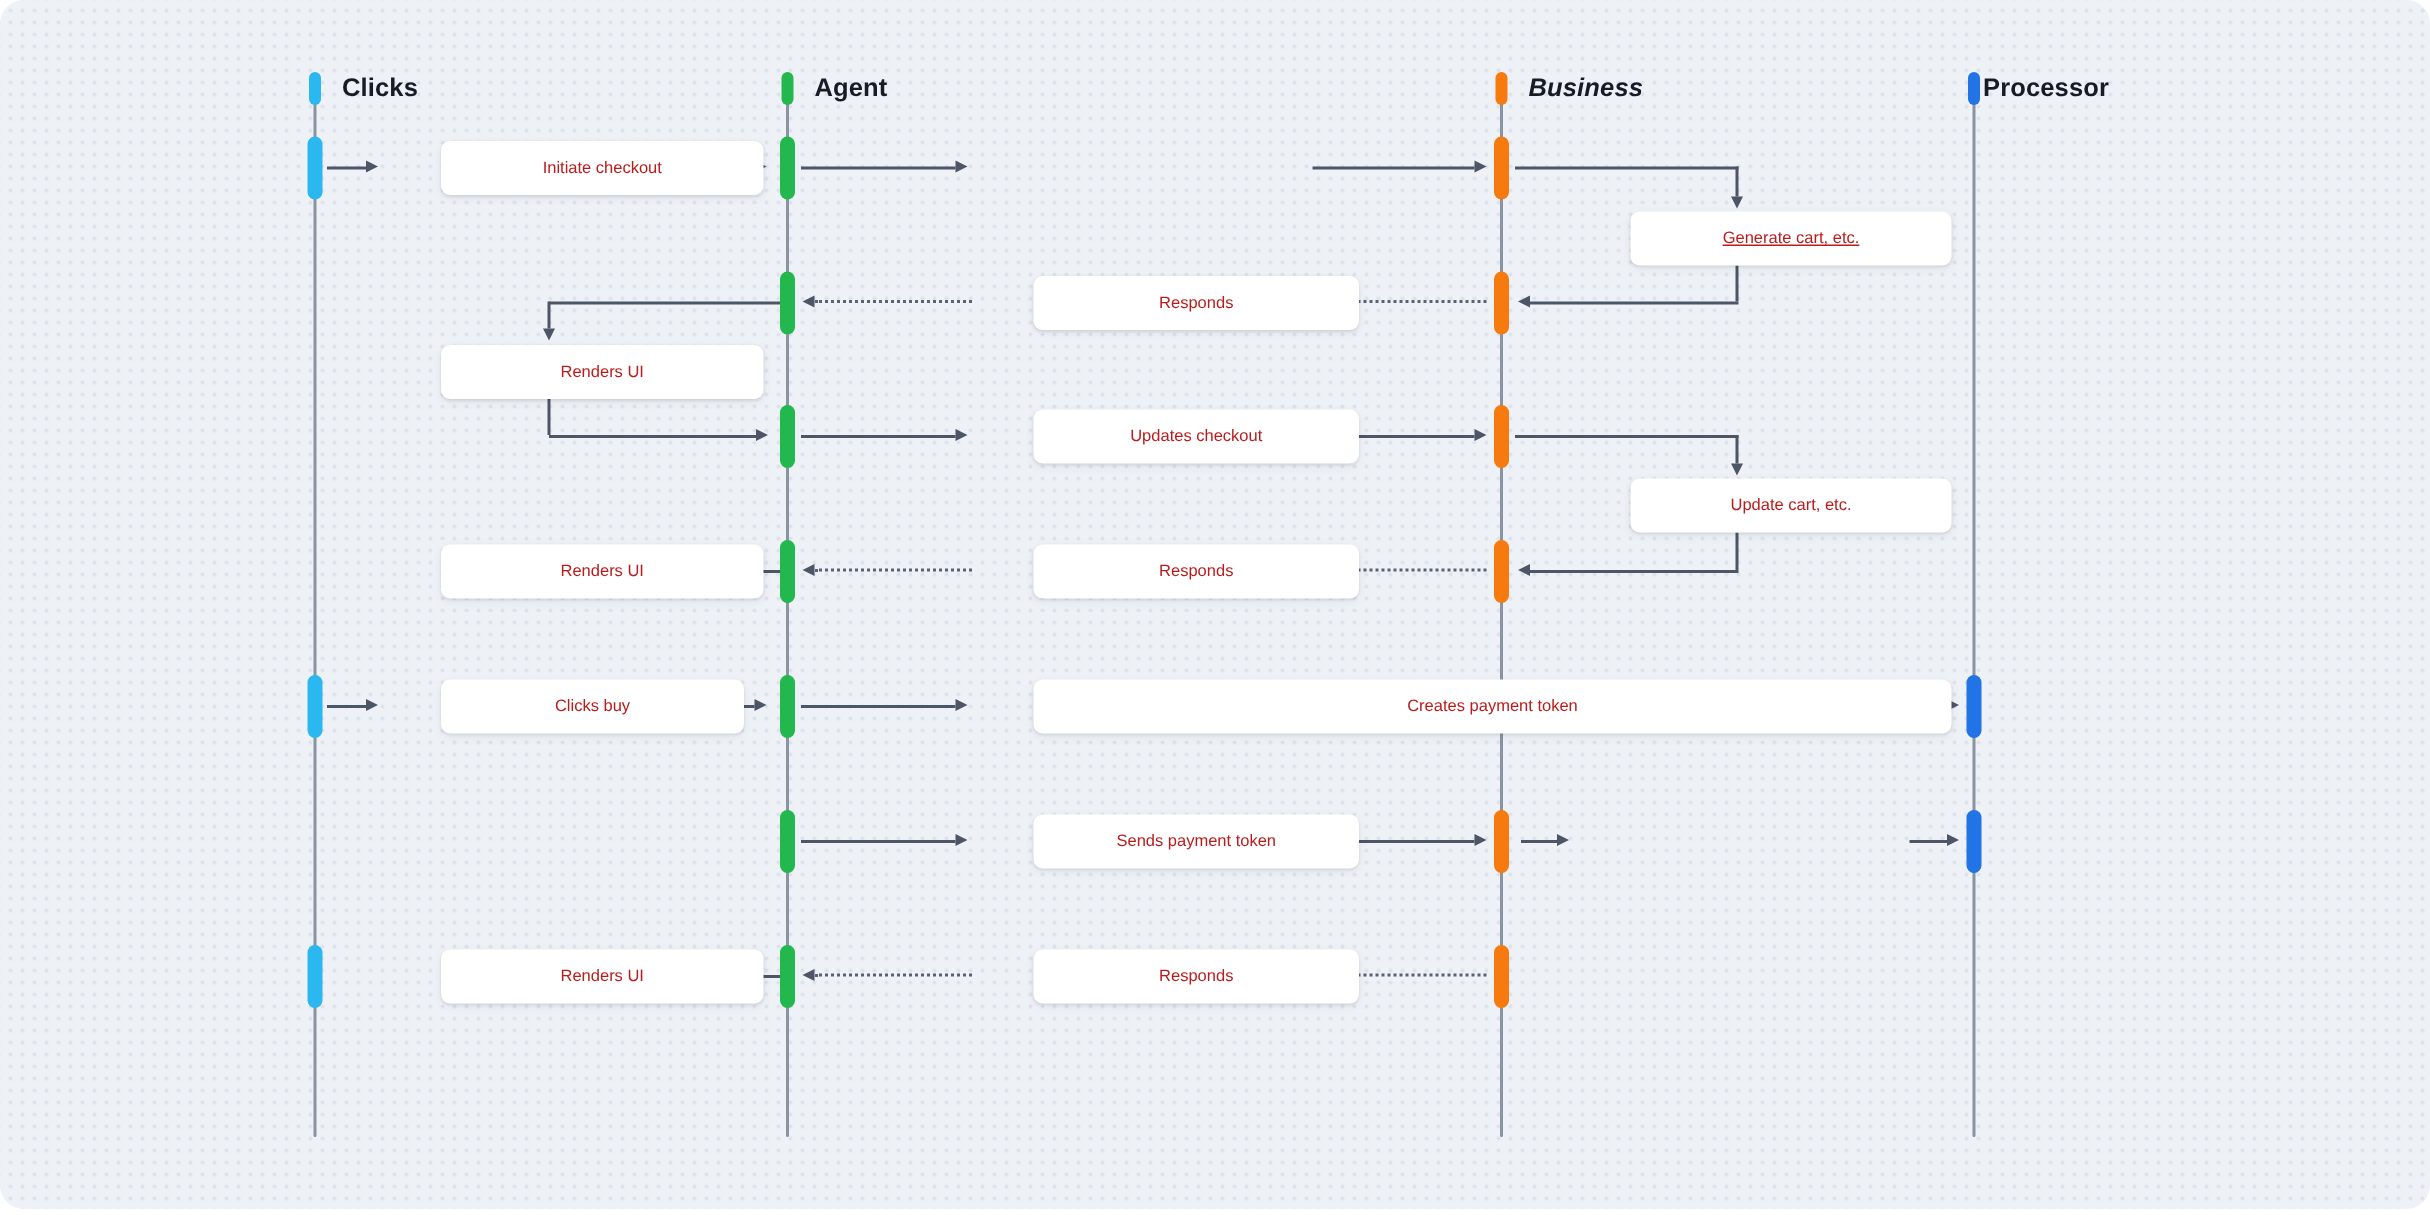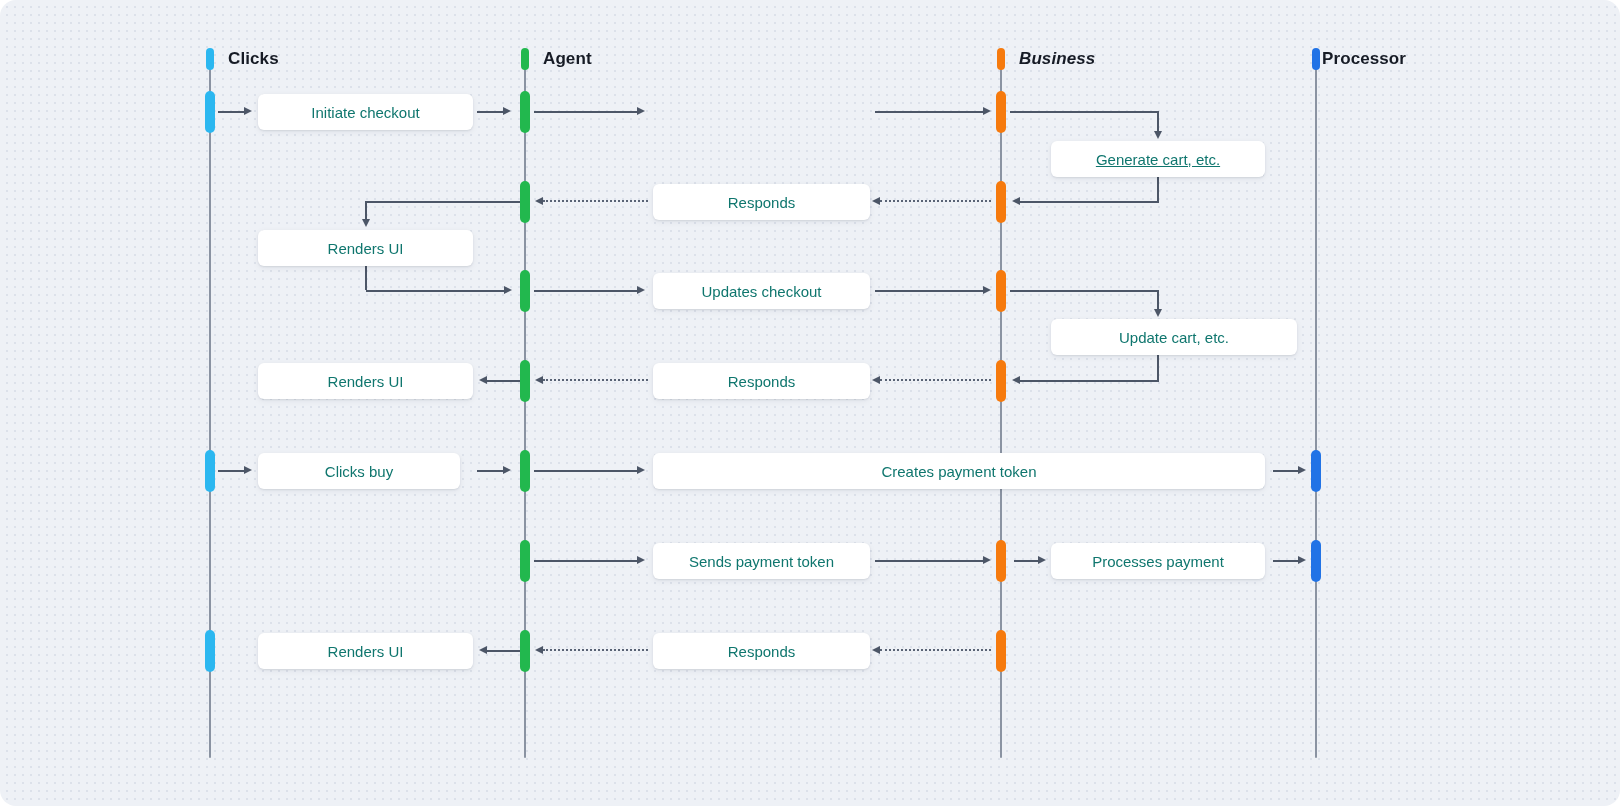--- a/index.html
+++ b/index.html
@@ -8,22 +8,22 @@
   #panel{position:absolute;left:0;top:0;width:1620px;height:806px;border-radius:16px;
          background-color:#eef1f6;
          background-image:radial-gradient(circle,#dce1ea 1.1px,rgba(0,0,0,0) 1.3px);
          background-size:8px 8px;background-position:3px 3px;}
   .lifeline{position:absolute;width:2px;background:#8a93a2;border-radius:1px;z-index:1;}
   .hpill{position:absolute;width:8px;height:22px;border-radius:4px;z-index:4;}
   .pill{position:absolute;width:10px;height:42px;border-radius:5px;z-index:4;}
   .hlabel{position:absolute;top:48px;height:22px;line-height:22px;font-size:17px;font-weight:700;
           color:#161b25;z-index:5;white-space:nowrap;letter-spacing:.1px;}
   .msg{position:absolute;height:36px;background:#ffffff;border-radius:6px;z-index:3;
-       display:flex;align-items:center;justify-content:center;font-size:15px;color:#0f766e;
-       box-shadow:0 1px 2px rgba(18,28,52,.10),0 2px 7px rgba(18,28,52,.06);white-space:nowrap;}
+       display:flex;align-items:center;justify-content:center;font-size:11px;color:#b91c1c;
+       box-shadow:0 1px 2px rgba(18,28,52,.10),0 2px 7px rgba(18,28,52,.06);white-space:nowrap;margin-left:36px;}
   .hl{position:absolute;height:1.7px;background:#4c5667;z-index:2;}
   .vl{position:absolute;width:1.7px;background:#4c5667;z-index:2;}
   .dl{position:absolute;height:0;border-top:2px dotted #59median;border-top:2px dotted #596375;z-index:2;}
   .ah-r{position:absolute;width:0;height:0;border-top:4.5px solid transparent;
         border-bottom:4.5px solid transparent;border-left:8px solid #4c5667;z-index:2;}
   .ah-l{position:absolute;width:0;height:0;border-top:4.5px solid transparent;
         border-bottom:4.5px solid transparent;border-right:8px solid #4c5667;z-index:2;}
   .ah-d{position:absolute;width:0;height:0;border-left:4.5px solid transparent;
         border-right:4.5px solid transparent;border-top:8px solid #4c5667;z-index:2;}
 </style>
@@ -98,21 +98,21 @@
   <div class="ah-r" style="left:504px;top:286px;"></div>
 
   <div class="hl" style="left:534px;top:290px;width:103px;"></div>
   <div class="ah-r" style="left:637px;top:286px;"></div>
   <div class="msg" style="left:653px;top:273px;width:217px;">Updates checkout</div>
   <div class="hl" style="left:875px;top:290px;width:108px;"></div>
   <div class="ah-r" style="left:983px;top:286px;"></div>
   <div class="hl" style="left:1010px;top:290px;width:149px;"></div>
   <div class="vl" style="left:1157px;top:290px;height:19px;"></div>
   <div class="ah-d" style="left:1153.5px;top:309px;"></div>
-  <div class="msg" style="left:1051px;top:319px;width:246px;">Update cart, etc.</div>
+  <div class="msg" style="left:1051px;top:319px;width:214px;">Update cart, etc.</div>
   <div class="vl" style="left:1157px;top:355px;height:25px;"></div>
   <div class="hl" style="left:1020px;top:380px;width:139px;"></div>
   <div class="ah-l" style="left:1012px;top:376px;"></div>
 
   <div class="msg" style="left:258px;top:363px;width:215px;">Renders UI</div>
   <div class="hl" style="left:487px;top:380px;width:33px;"></div>
   <div class="ah-l" style="left:479px;top:376px;"></div>
   <div class="dl" style="left:543px;top:379px;width:105px;"></div>
   <div class="ah-l" style="left:535px;top:376px;"></div>
   <div class="msg" style="left:653px;top:363px;width:217px;">Responds</div>
@@ -130,21 +130,20 @@
   <div class="hl" style="left:1273px;top:470px;width:25px;"></div>
   <div class="ah-r" style="left:1298px;top:466px;"></div>
 
   <div class="hl" style="left:534px;top:560px;width:103px;"></div>
   <div class="ah-r" style="left:637px;top:556px;"></div>
   <div class="msg" style="left:653px;top:543px;width:217px;">Sends payment token</div>
   <div class="hl" style="left:875px;top:560px;width:108px;"></div>
   <div class="ah-r" style="left:983px;top:556px;"></div>
   <div class="hl" style="left:1014px;top:560px;width:24px;"></div>
   <div class="ah-r" style="left:1038px;top:556px;"></div>
-  <div class="msg" style="left:1051px;top:543px;width:214px;">Processes payment</div>
   <div class="hl" style="left:1273px;top:560px;width:25px;"></div>
   <div class="ah-r" style="left:1298px;top:556px;"></div>
 
   <div class="msg" style="left:258px;top:633px;width:215px;">Renders UI</div>
   <div class="hl" style="left:487px;top:650px;width:33px;"></div>
   <div class="ah-l" style="left:479px;top:646px;"></div>
   <div class="dl" style="left:543px;top:649px;width:105px;"></div>
   <div class="ah-l" style="left:535px;top:646px;"></div>
   <div class="msg" style="left:653px;top:633px;width:217px;">Responds</div>
   <div class="dl" style="left:880px;top:649px;width:111px;"></div>

